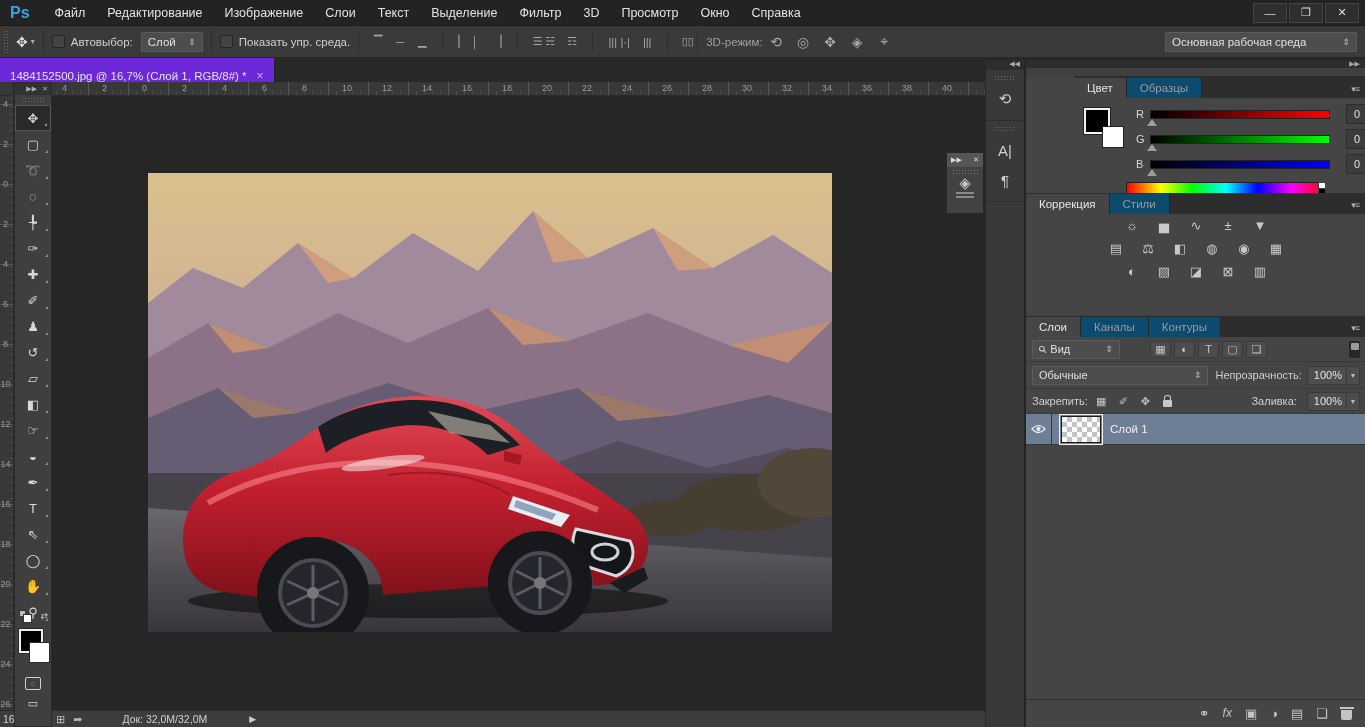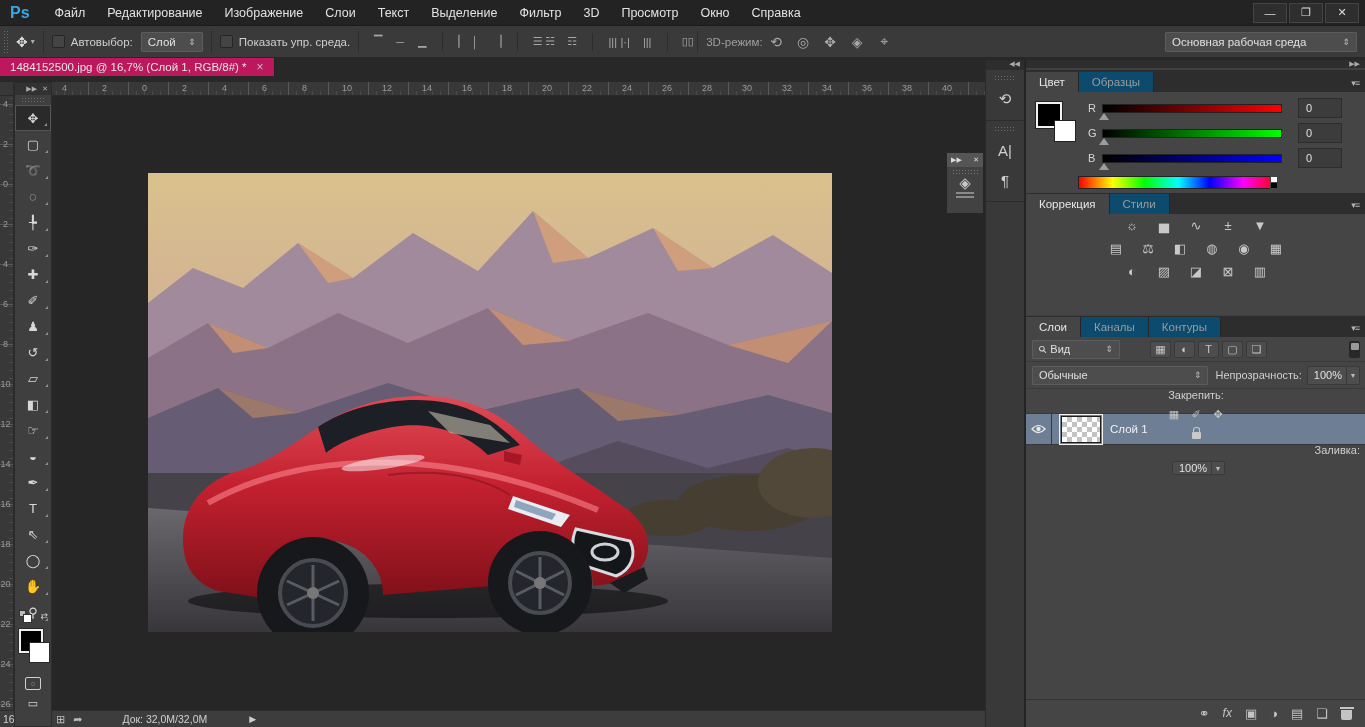--- a/index.html
+++ b/index.html
@@ -23,21 +23,21 @@
   .ob-ico{width:22px;height:18px;display:flex;align-items:center;justify-content:center;color:#a9a9a9;font-size:11px;}
   #align-icons{display:flex;align-items:center;}
   #align-icons .ob-ico:nth-child(4),#align-icons .ob-ico:nth-child(7),#align-icons .ob-ico:nth-child(10),#align-icons .ob-ico:nth-child(13){border-left:1px solid #2d2d2d;margin-left:9px;padding-left:18px;}
   #mode3d-icons{display:flex;}
   #mode3d-icons .ob-ico{font-size:14px;width:27px;}
   #workspace-dd{margin-left:auto;margin-right:8px;width:192px;}
   .tool-in-bar{font-size:14px;color:#ddd;display:flex;align-items:center;}
 
   
   #tabrow{left:0;top:58px;width:1365px;height:24px;background:#282828;}
-  #doctab{position:absolute;left:0;top:0;height:18px;background:#be185d;display:flex;align-items:center;padding:0 10px;font-size:11.5px;color:#e4e4e4;border-right:1px solid #222;}
+  #doctab{position:absolute;left:0;top:0;height:36px;background:#6d28d9;display:flex;align-items:center;padding:0 10px;font-size:11.5px;color:#e4e4e4;border-right:1px solid #222;}
   #doctab .close{margin-left:10px;color:#bbb;font-size:12px;}
 
   
   #canvasbg{left:0;top:82px;width:985px;height:628px;background:#262626;}
   #hruler{left:14px;top:82px;width:971px;height:14px;background:#383838;border-bottom:1px solid #2a2a2a;
     background-image:repeating-linear-gradient(90deg,#585858 0 1px,transparent 1px 40px),repeating-linear-gradient(90deg,#4b4b4b 0 1px,transparent 1px 8px);
     background-size:100% 100%,100% 4px;background-position:34px 0,2px bottom;background-repeat:no-repeat;overflow:hidden;}
   #hruler-nums{display:flex;padding-left:48px;}
   #hruler-nums span{width:40px;flex:0 0 40px;font-size:9px;color:#9b9b9b;padding-top:1px;}
   #rcorner{left:0;top:82px;width:14px;height:14px;background:#383838;border-right:1px solid #2a2a2a;border-bottom:1px solid #2a2a2a;}
@@ -89,21 +89,21 @@
   
   #rightdock{left:1025px;top:60px;width:340px;height:667px;background:#404040;border-left:1px solid #232323;}
   #dock-top{height:8px;background:#2d2d2d;text-align:right;font-size:7px;color:#aaa;line-height:8px;padding-right:5px;}
   .panel{position:absolute;left:0;width:340px;background:#454545;}
   .tabbar{height:22px;background:#2d2d2d;display:flex;align-items:flex-end;}
   .tab{height:20px;display:flex;align-items:center;padding:0 13px;font-size:11.5px;color:#9b9b9b;background:#0c4a6e;border-right:1px solid #262626;}
   .tab.active{background:#454545;color:#e6e6e6;}
   .panel-menu{margin-left:auto;color:#b5b5b5;font-size:9px;padding:0 7px 4px 0;letter-spacing:-1px;}
 
   
-  #colorpanel{top:10px;height:125px;}
+  #colorpanel{top:16px;height:125px;padding-left:48px;}
   #color-body{position:relative;height:103px;}
   #cp-fg{position:absolute;left:10px;top:10px;width:26px;height:26px;background:#000;border:2px solid #f2f2f2;outline:1px solid #222;}
   #cp-bg{position:absolute;left:28px;top:28px;width:22px;height:22px;background:#fff;border:1px solid #222;}
   .ch-row{position:absolute;left:62px;display:flex;align-items:center;height:16px;}
   .ch-label{width:14px;font-size:11px;color:#d5d5d5;}
   .ch-track{width:180px;height:9px;border:1px solid #222;position:relative;}
   .ch-thumb{position:absolute;left:-4px;bottom:-8px;width:0;height:0;border-left:5px solid transparent;border-right:5px solid transparent;border-bottom:7px solid #9d9d9d;}
   .ch-val{margin-left:16px;width:44px;height:20px;background:#3c3c3c;border:1px solid #2d2d2d;font-size:11px;color:#e0e0e0;display:flex;align-items:center;padding-left:7px;}
   #tr-r{background:linear-gradient(90deg,#000,#f00);}
   #tr-g{background:linear-gradient(90deg,#000,#0f0);}
@@ -127,21 +127,21 @@
   .lp-ficon{width:21px;height:17px;display:flex;align-items:center;justify-content:center;font-size:11px;color:#c4c4c4;background:#4d4d4d;border:1px solid #3a3a3a;border-radius:2px;}
   #lp-ficons{display:flex;gap:3px;margin-left:26px;}
   #filter-switch{margin-left:auto;width:11px;height:17px;background:#282828;border-radius:2px;position:relative;}
   #filter-switch::after{content:"";position:absolute;left:1.5px;top:2px;width:8px;height:7px;background:#9a9a9a;border-radius:1px;}
   #blend-row{height:27px;}
   #blend-dd{width:178px;height:19px;font-size:11px;}
   .lp-label{font-size:11px;color:#cfcfcf;margin-left:7px;}
   .val-box{display:flex;align-items:center;height:19px;background:#4d4d4d;border:1px solid #3a3a3a;border-radius:2px;margin-left:5px;}
   .val-box .v{font-size:11px;color:#e2e2e2;padding:0 4px 0 6px;}
   .val-box .a{width:13px;height:100%;border-left:1px solid #3a3a3a;display:flex;align-items:center;justify-content:center;font-size:7px;color:#bbb;}
-  #lock-row{height:25px;gap:5px;flex-direction:column;}
+  #lock-row{height:25px;gap:5px;}
   .lock-ico{width:17px;height:16px;display:flex;align-items:center;justify-content:center;font-size:11px;color:#c4c4c4;}
   .padlock{width:9px;height:7px;background:#c9c9c9;border-radius:1px;position:relative;margin-top:5px;}
   .padlock::before{content:"";position:absolute;top:-5px;left:1px;width:5px;height:5px;border:1.5px solid #c9c9c9;border-bottom:none;border-radius:3px 3px 0 0;}
   .layer-row{display:flex;align-items:center;height:31px;border-bottom:1px solid #383838;}
   .layer-row.selected{background:#6e7f95;}
   .eye-cell{width:26px;height:100%;display:flex;align-items:center;justify-content:center;border-right:1px solid #383838;}
   .thumb{width:40px;height:27px;margin:0 9px;border:1px solid #1e1e1e;}
   .thumb.checker{background:#fff;background-image:linear-gradient(45deg,#c3c3c3 25%,transparent 25%,transparent 75%,#c3c3c3 75%),linear-gradient(45deg,#c3c3c3 25%,transparent 25%,transparent 75%,#c3c3c3 75%);background-size:10px 10px;background-position:0 0,5px 5px;outline:1.5px solid #f4f4f4;outline-offset:1px;}
   .layer-name{font-size:11.5px;color:#f0f0f0;}
   .layer-row .lock-badge{margin-left:auto;margin-right:12px;}

